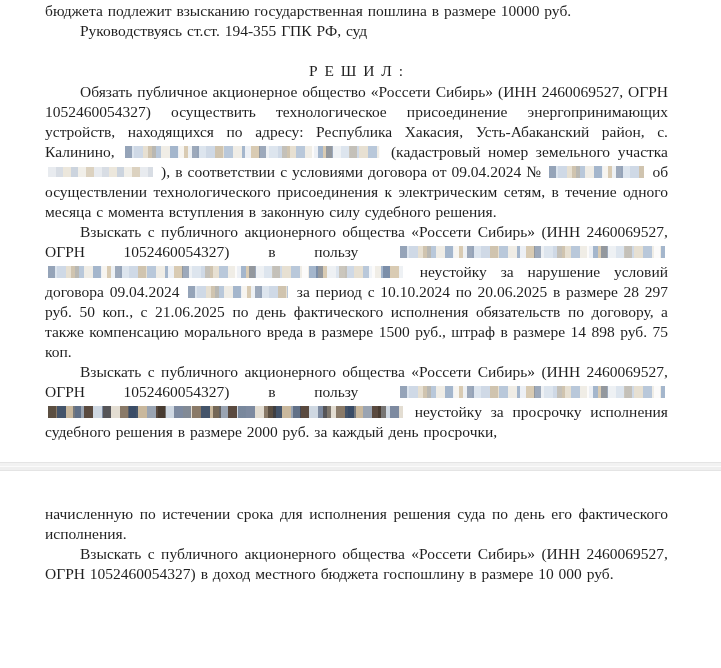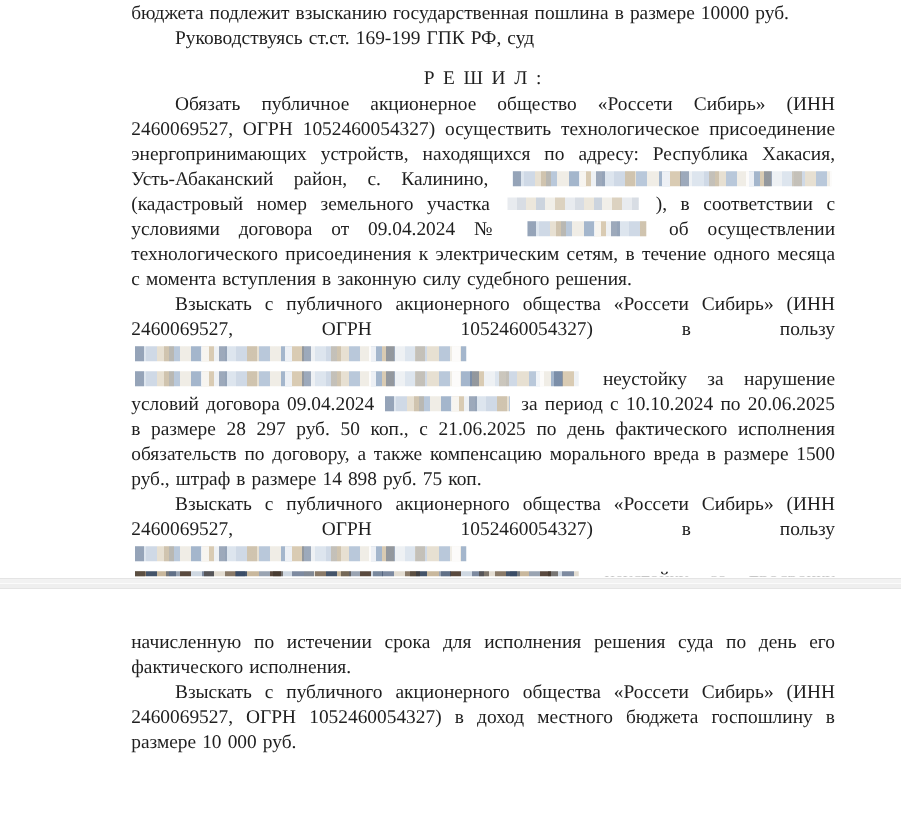--- a/index.html
+++ b/index.html
@@ -10,21 +10,21 @@
   body {
     width: 721px;
     height: 668px;
     overflow: hidden;
     font-family: "Liberation Serif", "DejaVu Serif", serif;
     color: #1f1f1f;
   }
   .page {
     box-sizing: border-box;
     background: #ffffff;
-    padding-left: 105px;
+    padding-left: 45px;
     padding-right: 53px;
   }
   #page1 {
     height: 461px;
     padding-top: 1px;
     overflow: hidden;
   }
   #page2 {
     height: 228px;
     padding-top: 32px;
@@ -48,21 +48,21 @@
     font-size: 15.5px;
     line-height: 20px;
     text-align: justify;
     text-indent: 35px;
     word-spacing: 1px;
   }
   p.noindent { text-indent: 0; }
   p.heading {
     text-align: center;
     text-indent: 0;
-    margin-top: 12px;
+    margin-top: 20px;
     margin-bottom: 1px;
     letter-spacing: 1px;
   }
   
   .redact {
     display: inline-block;
     height: 12px;
     margin: 0 3px;
     vertical-align: -1px;
   }
@@ -89,21 +89,21 @@
   .w355 { width: 355px; }
   .w100 { width: 100px; }
 </style>
 </head>
 <body>
 
 <div class="page" id="page1">
 
   <p class="noindent">бюджета подлежит взысканию государственная пошлина в размере 10000 руб.</p>
 
-  <p>Руководствуясь ст.ст. 169-199 ГПК РФ, суд</p>
+  <p>Руководствуясь ст.ст. 194-355 ГПК РФ, суд</p>
 
   <p class="heading">Р Е Ш И Л :</p>
 
   <p><span>Обязать публичное акционерное общество «Россети Сибирь» (ИНН 2460069527, ОГРН 1052460054327) осуществить технологическое присоединение энергопринимающих устройств, находящихся по адресу: Республика Хакасия, Усть-Абаканский район, с. Калинино,</span> <span class="redact rd-light w255"></span> <span>(кадастровый номер земельного участка</span> <span class="redact rd-faint w105"></span> <span>), в соответствии с условиями договора от 09.04.2024 №</span> <span class="redact rd-light w95"></span> <span>об осуществлении технологического присоединения к электрическим сетям, в течение одного месяца с момента вступления в законную силу судебного решения.</span></p>
 
   <p><span>Взыскать с публичного акционерного общества «Россети Сибирь» (ИНН 2460069527, ОГРН 1052460054327) в пользу</span> <span class="redact rd-light w265"></span>  <span class="redact rd-light w355"></span> <span>неустойку за нарушение условий договора 09.04.2024</span> <span class="redact rd-light w100"></span> <span>за период с 10.10.2024 по 20.06.2025 в размере 28 297 руб. 50 коп., с 21.06.2025 по день фактического исполнения обязательств по договору, а также компенсацию морального вреда в размере 1500 руб., штраф в размере 14 898 руб. 75 коп.</span></p>
 
   <p><span>Взыскать с публичного акционерного общества «Россети Сибирь» (ИНН 2460069527, ОГРН 1052460054327) в пользу</span> <span class="redact rd-light w265"></span>  <span class="redact rd-dark w355"></span> <span>неустойку за просрочку исполнения судебного решения в размере 2000 руб. за каждый день просрочки,</span></p>
 
 </div>

